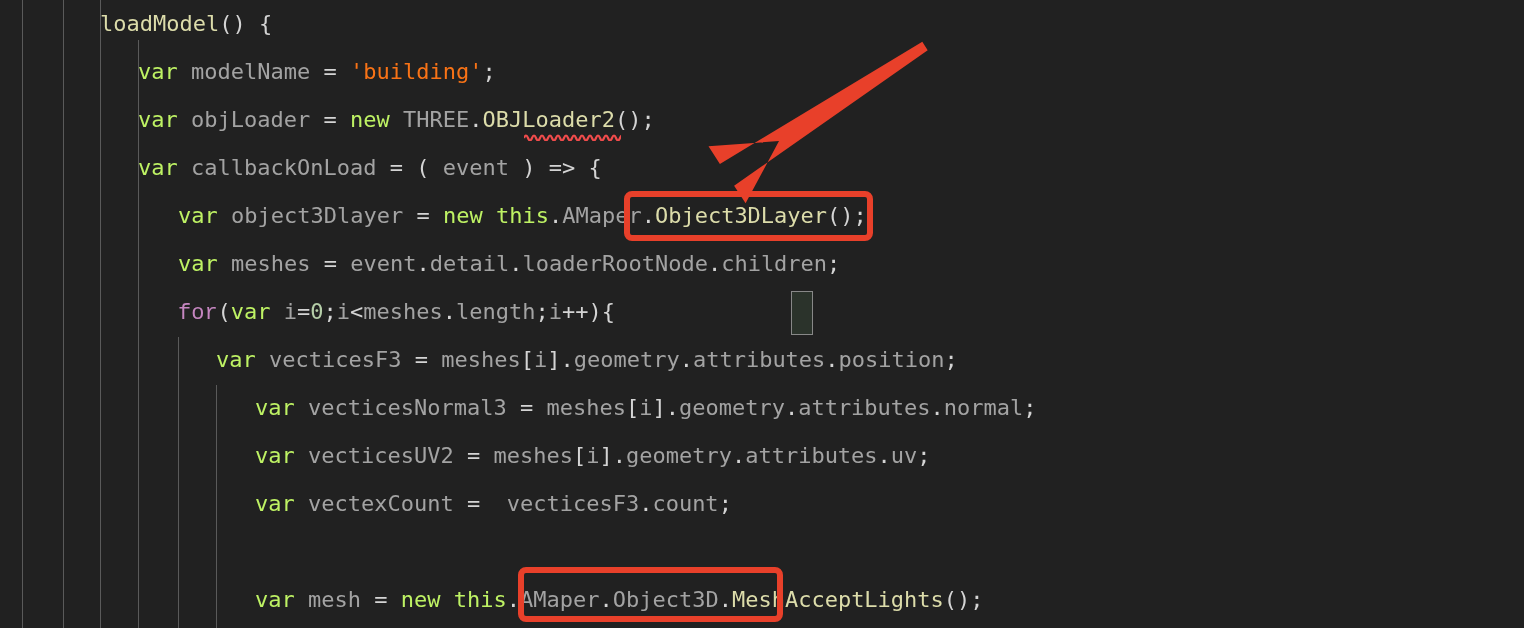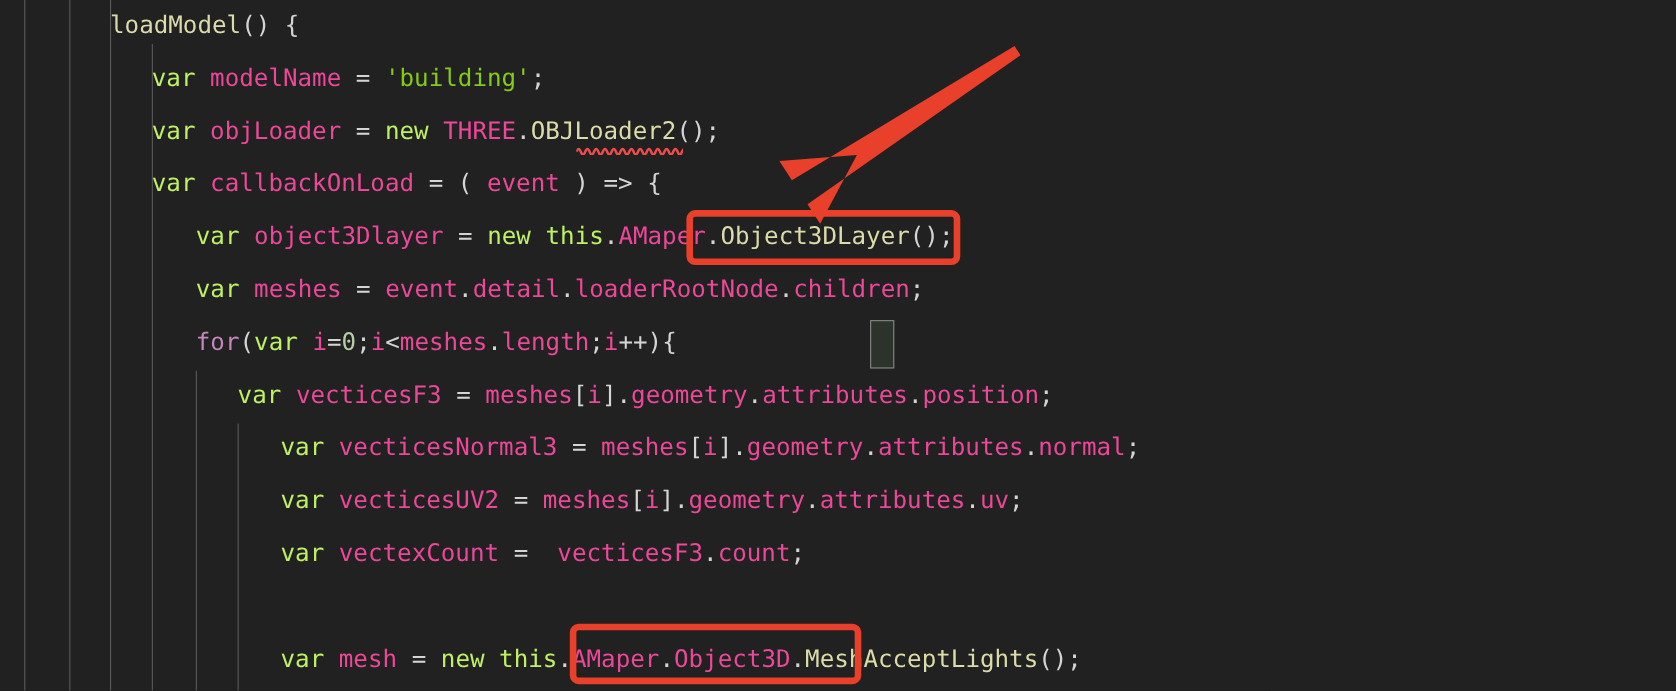--- a/index.html
+++ b/index.html
@@ -37,24 +37,24 @@
     white-space: pre;
     color: #d4d4d4;
   }
   .line {
     height: 48px;
     white-space: pre;
   }
 
   
   .kw    { color: #bef264; }   
-  .kw2   { color: #c586c0; }   
+  .kw2   { color: #c586c0; font-family: Liberation Mono, monospace; }   
   .fn    { color: #dcdcaa; }   
-  .id    { color: #ec4899; }   
-  .str   { color: #84cc16; }   
+  .id    { color: #a3a3a3; }   
+  .str   { color: #f97316; }   
   .num   { color: #b5cea8; }   
   .pl    { color: #d4d4d4; }   
 
   
   .squiggle {
     position: absolute;
     pointer-events: none;
   }
 
   

